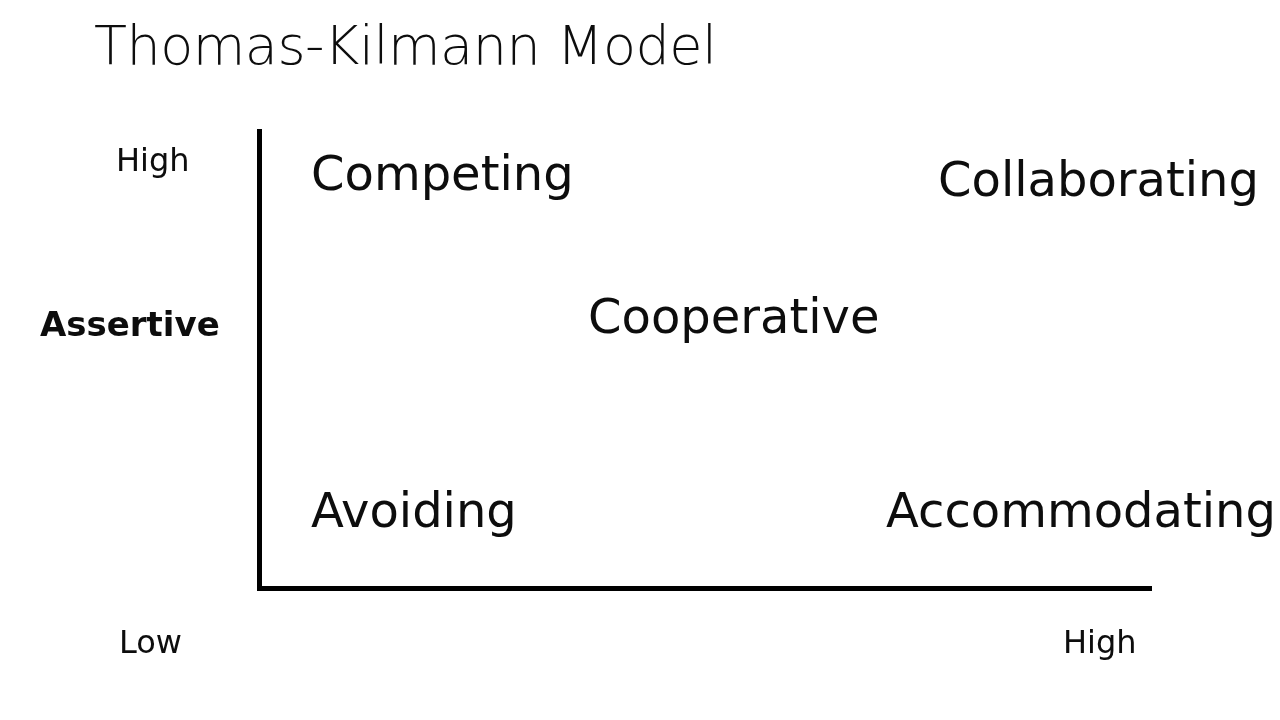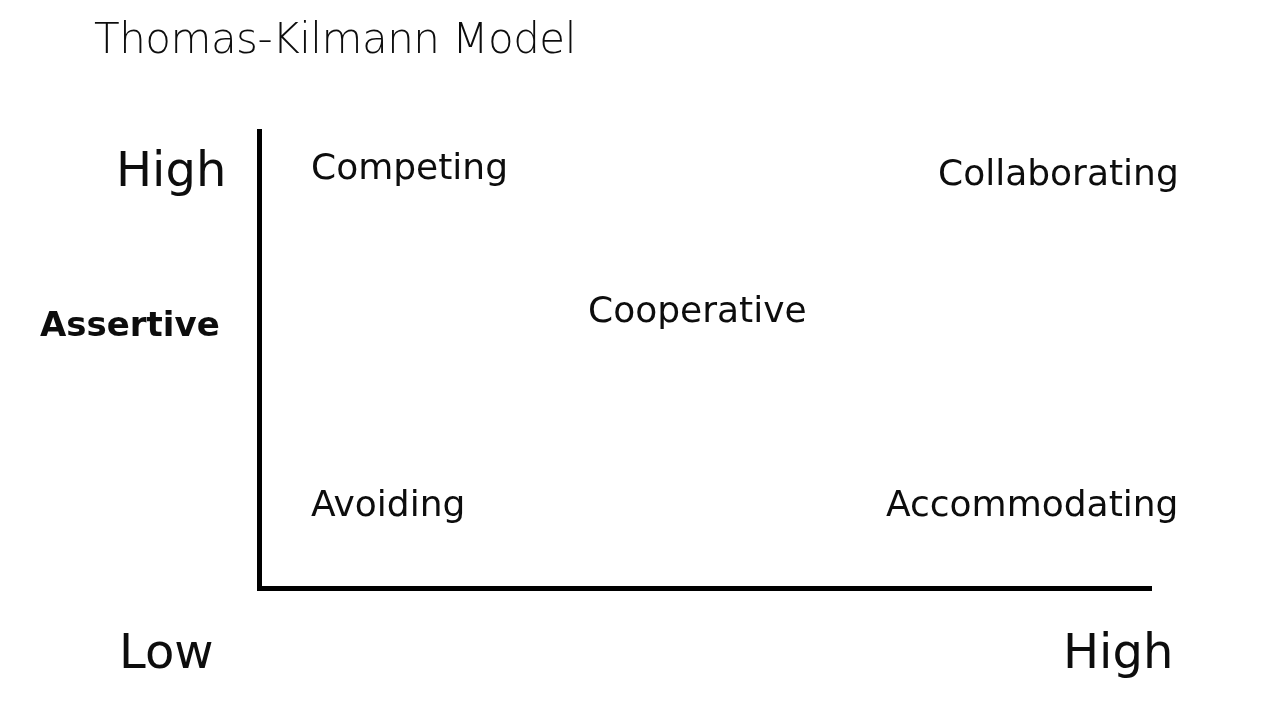--- a/index.html
+++ b/index.html
@@ -18,21 +18,21 @@
     overflow: hidden;
   }
 
   
   .title {
     position: absolute;
     left: 94px;
     top: 16px;
     font-family: "DejaVu Sans", sans-serif;
     font-weight: 300;
-    font-size: 42px;
+    font-size: 54px;
     line-height: 1.1;
     letter-spacing: -0.5px;
     color: #0d0d0d;
     white-space: nowrap;
   }
 
   
   .axis-v {
     position: absolute;
     left: 257px;
@@ -53,29 +53,29 @@
   
   .lbl {
     position: absolute;
     font-family: "DejaVu Sans", sans-serif;
     color: #0d0d0d;
     white-space: nowrap;
     line-height: 1.15;
   }
   .axis-scale {
     font-weight: 400;
-    font-size: 48px;
+    font-size: 32px;
   }
   .axis-name {
     font-weight: 700;
     font-size: 34px;
   }
   .mode {
     font-weight: 400;
-    font-size: 36px;
+    font-size: 48px;
   }
 
   
   .lbl-high-left      { left: 116px;  top: 142px; }
   .lbl-assertive      { left: 40px;   top: 305px; }
   .lbl-low            { left: 119px;  top: 604px; margin-top: 20px; }
   .lbl-cooperative    { left: 540px;  top: 623px; }
   .lbl-high-bottom    { left: 1063px; top: 624px; }
 
   .lbl-competing      { left: 311px;  top: 146px; }

